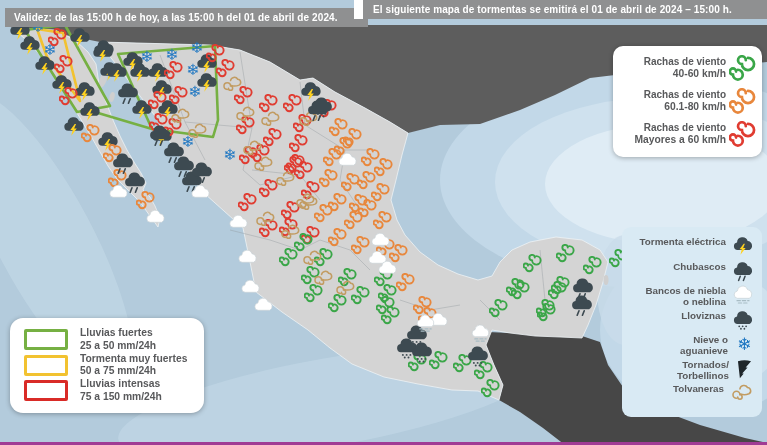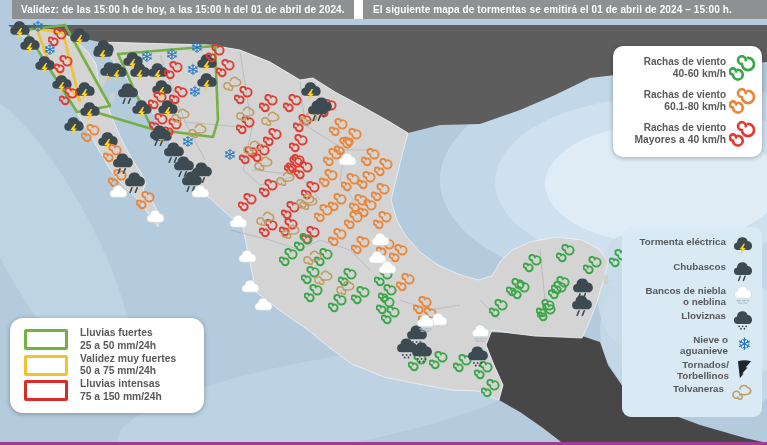--- a/index.html
+++ b/index.html
@@ -3,21 +3,21 @@
 <meta charset="utf-8">
 <style>
   html,body{margin:0;padding:0;background:#e8e8e8;}
   #stage{position:relative;width:767px;height:445px;overflow:hidden;
          font-family:"Liberation Sans",sans-serif;background:#b3cbdc;}
   #basemap{position:absolute;left:0;top:0;}
   
   .hbar{position:absolute;top:0;height:19px;background:#8f9091;color:#fff;
         font-size:10px;font-weight:bold;line-height:19px;white-space:nowrap;
         overflow:hidden;letter-spacing:.1px;}
-  #hbar-left{left:12px;width:354px;padding-left:9px;}
+  #hbar-left{left:5px;width:354px;padding-left:9px;margin-top:8px;}
   #hbar-gap{position:absolute;top:0;left:354px;width:9px;height:19px;background:#ffffff;}
   #hbar-right{left:363px;width:404px;padding-left:10px;}
   
   #icon-layer{position:absolute;left:0;top:0;width:767px;height:445px;pointer-events:none;}
   .mic{position:absolute;}
   .windG{color:var(--wind-green,#3aa648);}
   .windO{color:var(--wind-orange,#e8873c);}
   .windR{color:var(--wind-red,#e03c31);}
   
   #wind-legend{position:absolute;left:613px;top:46px;width:149px;background:#fff;
@@ -668,21 +668,21 @@
         <div class="l1">Rachas de viento</div>
         <div class="l2">60.1-80 km/h</div>
       </div>
       <svg class="windO" width="27" height="27" viewBox="0 0 32 32">
           <use href="#i-wind"></use>
         </svg>
     </div>
     <div class="wrow">
       <div class="wtxt">
         <div class="l1">Rachas de viento</div>
-        <div class="l2">Mayores a 40 km/h</div>
+        <div class="l2">Mayores a 60 km/h</div>
       </div>
       <svg class="windR" width="27" height="27" viewBox="0 0 32 32">
           <use href="#i-wind"></use>
         </svg>
     </div>
   </div>
 
   <div id="sym-legend">
     <div class="srow">
       <div class="slabel">Tormenta eléctrica</div>
@@ -735,21 +735,21 @@
     <div class="rrow">
       <div class="swatch" style="border-color: rgb(118, 176, 67);"></div>
       <div class="rtxt">
         <div class="l1">Lluvias fuertes</div>
         <div class="l2">25 a 50 mm/24h</div>
       </div>
     </div>
     <div class="rrow">
       <div class="swatch" style="border-color: rgb(242, 194, 48);"></div>
       <div class="rtxt">
-        <div class="l1">Validez muy fuertes</div>
+        <div class="l1">Tormenta muy fuertes</div>
         <div class="l2">50 a 75 mm/24h</div>
       </div>
     </div>
     <div class="rrow">
       <div class="swatch" style="border-color: rgb(217, 43, 39);"></div>
       <div class="rtxt">
         <div class="l1">Lluvias intensas</div>
         <div class="l2">75 a 150 mm/24h</div>
       </div>
     </div>

